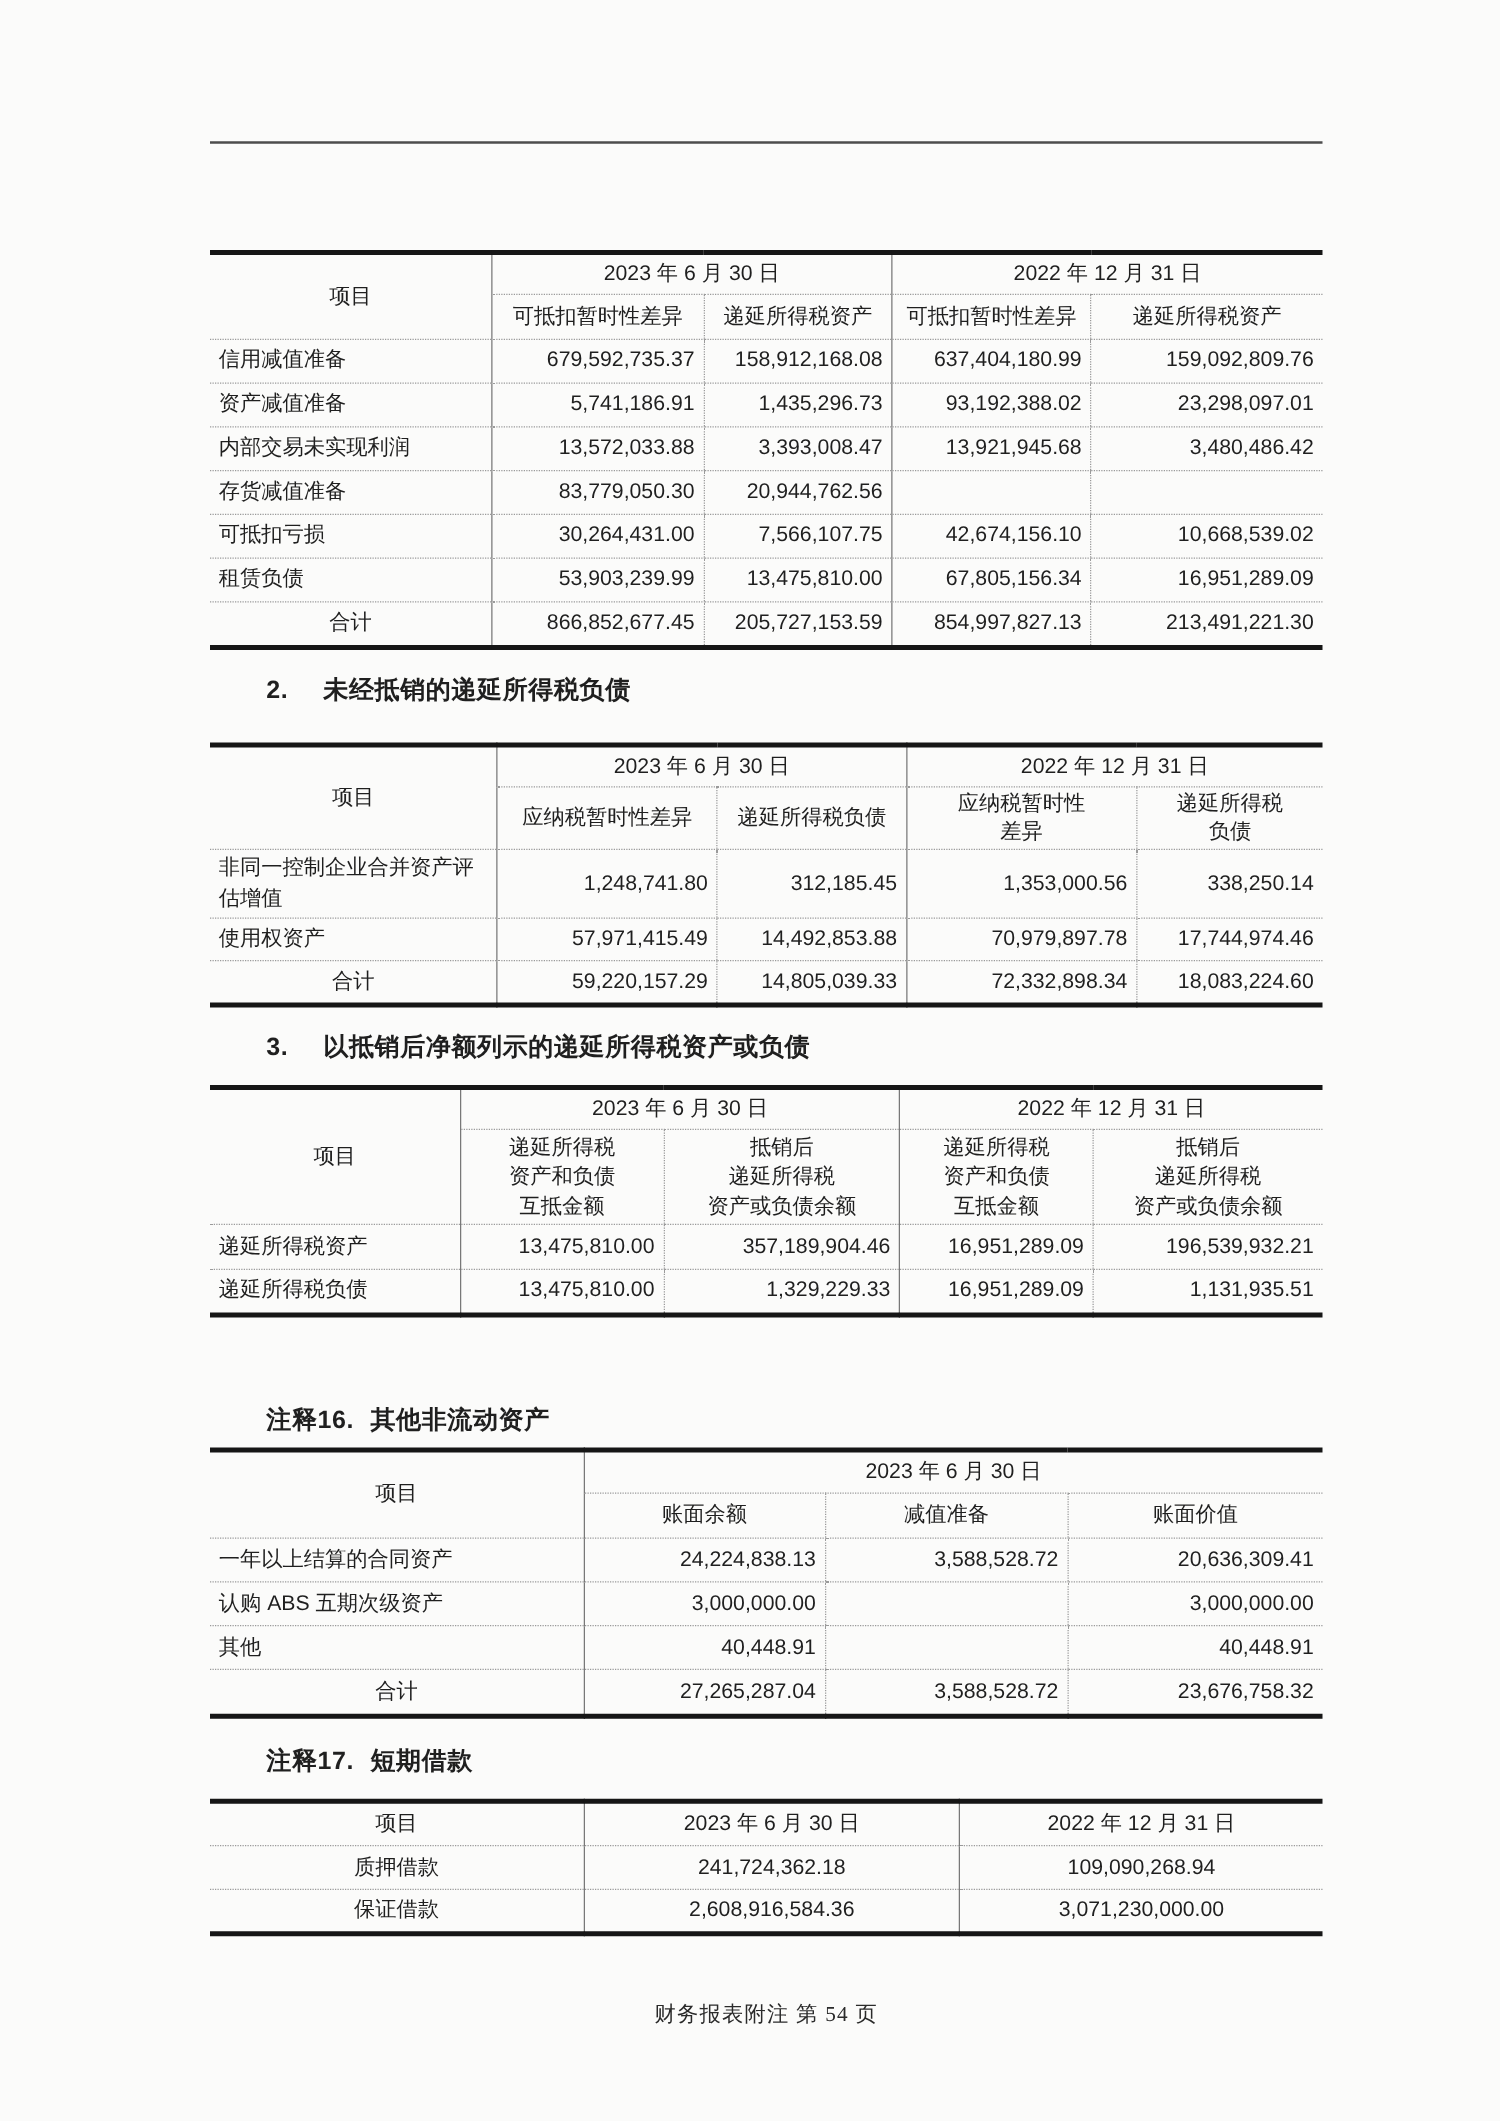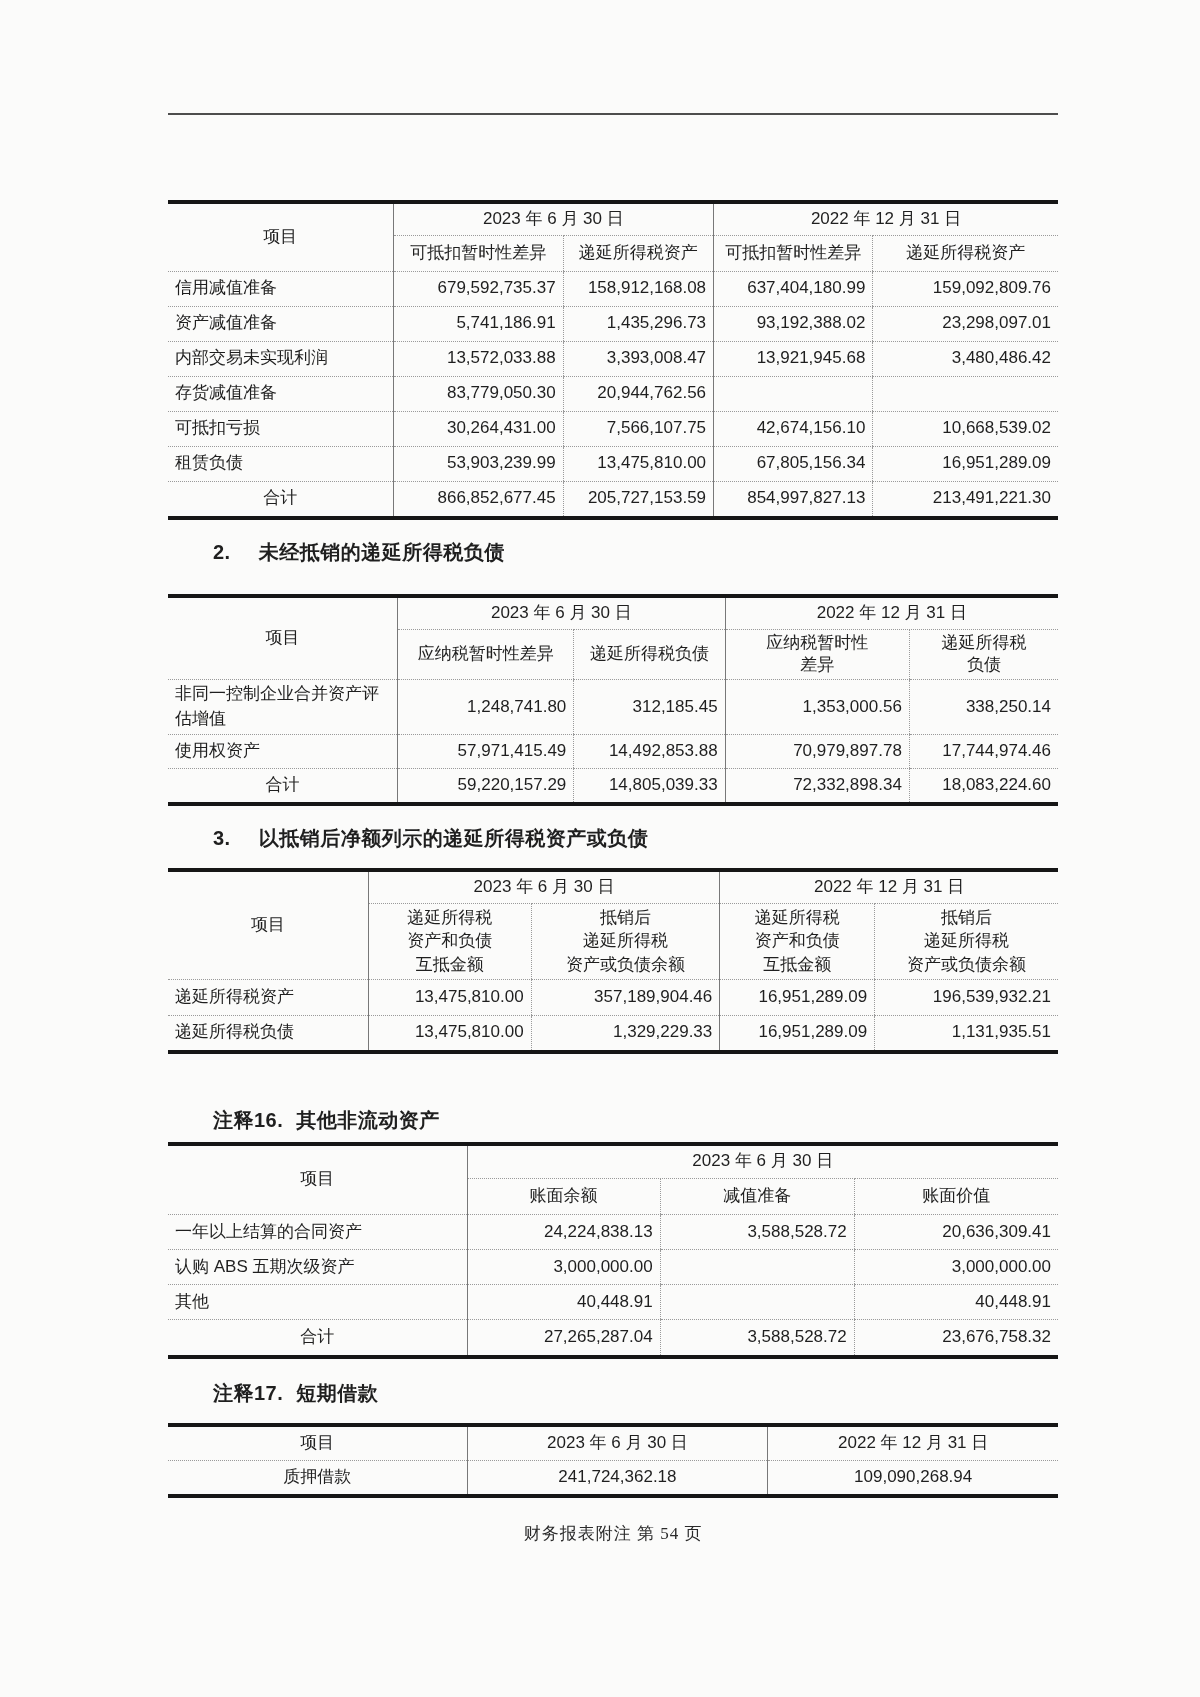--- a/index.html
+++ b/index.html
@@ -61,25 +61,25 @@
 
   .heading {
     font-weight:bold; font-size:20px; line-height:28px;
     padding-left:45px; letter-spacing:0.5px;
   }
   .heading .num { display:inline-block; min-width:14px; }
   .heading .gap-wide { display:inline-block; width:28px; }
   .heading .gap-narrow { display:inline-block; width:13px; }
   .h-s2 { margin-top:18px; }
   .h-s3 { margin-top:18px; }
-  .h-n16 { margin-top:52px; }
+  .h-n16 { margin-top:68px; }
   .h-n17 { margin-top:20px; }
 
   .footer {
-    margin-top:24px; text-align:center; font-size:17px;
+    margin-top:51px; text-align:center; font-size:17px;
     font-family:"Liberation Serif","DejaVu Serif",serif;
     color:#2a2a2a; letter-spacing:1px;
   }
 </style>
 </head>
 <body>
 
 <div class="page">
 
   <div class="rule"></div>
@@ -317,18 +317,23 @@
         <tr class="h1">
       <th>项目</th>
       <th class="vs">2023 年 6 月 30 日</th>
       <th class="vs">2022 年 12 月 31 日</th>
     </tr>
     <tr>
       <td class="lbl">质押借款</td>
       <td class="num vs">241,724,362.18</td>
       <td class="num vs">109,090,268.94</td>
     </tr>
+    <tr>
+      <td class="lbl">保证借款</td>
+      <td class="num vs">2,608,916,584.36</td>
+      <td class="num vs">3,071,230,000.00</td>
+    </tr>
   </tbody>
     </table>
 
   <div class="footer">财务报表附注  第 54 页</div>
 
 </div>
 
 </body></html>

